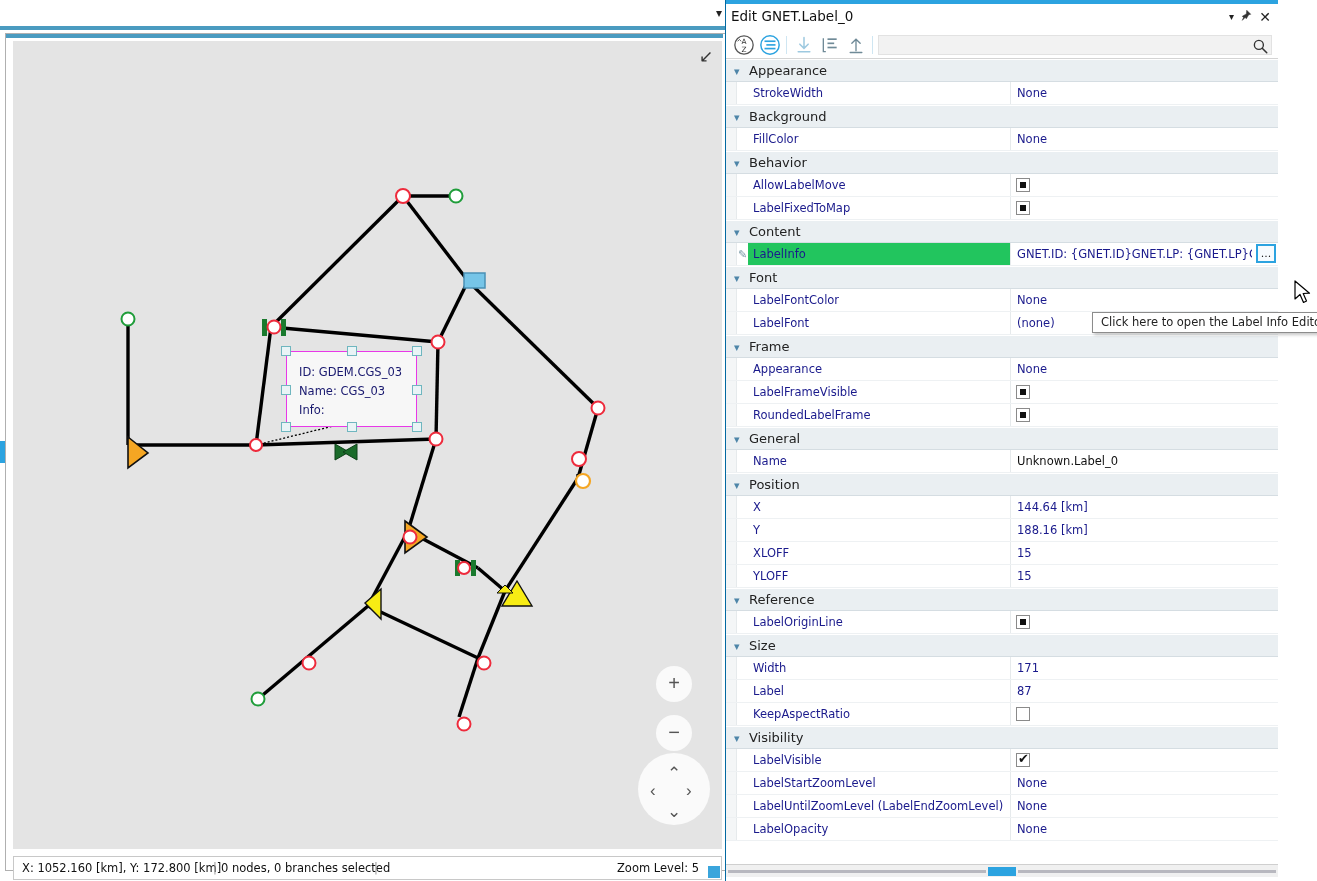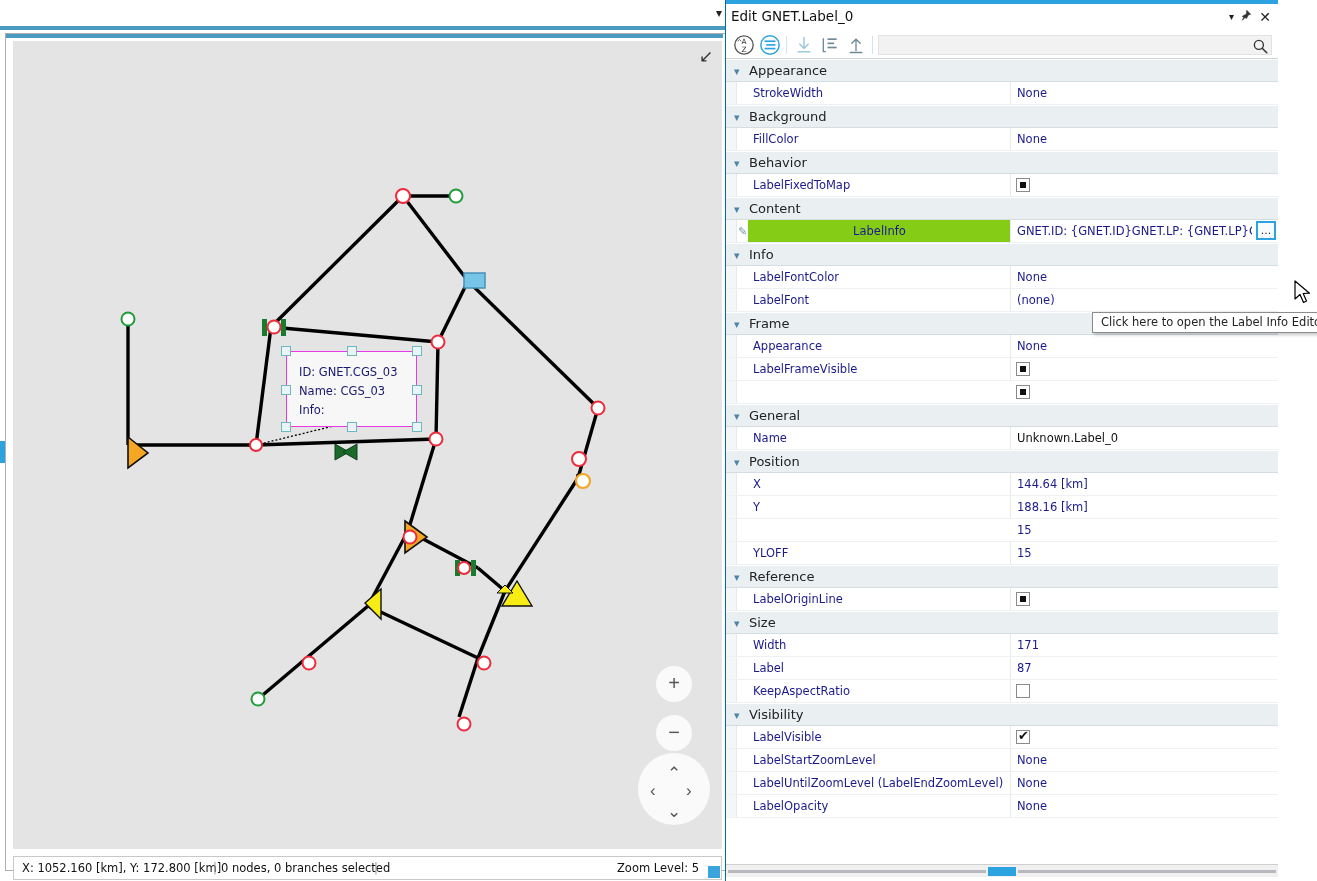--- a/index.html
+++ b/index.html
@@ -164,21 +164,21 @@
     color: #4d85a8; font-size: 11px; line-height: 12px;
   }
   .grp-label {
     position: absolute; left: 23px; top: 3px; font-size: 13px; color: #222;
     font-family: "DejaVu Sans", sans-serif;
   }
   .prop-row {
     position: relative; height: 23px; background: #ffffff;
     border-bottom: 1px solid #eef1f3;
   }
-  .prop-row.selected .p-name { background: #84cc16; text-align: center; }
+  .prop-row.selected .p-name { background: #22c55e; }
   .p-gutter {
     position: absolute; left: 0; top: 0; width: 11px; height: 100%;
     background: #f4f6f7; border-right: 1px solid #e6eaec;
   }
   .p-pencil {
     position: absolute; left: 12px; top: 5px; width: 12px; height: 12px;
     color: #7b9aa8; font-size: 11px; line-height: 12px;
   }
   .p-name {
     position: absolute; left: 22px; top: 0; width: 263px; height: 100%;
@@ -321,21 +321,21 @@
             <circle cx="451" cy="527" r="6" fill="#ffffff" stroke="#ee2b3c" stroke-width="2"></circle>
 
             <polygon points="504,540 489,565 519,565" fill="#f7ec14" stroke="#111" stroke-width="1.4"></polygon>
             <polygon points="352,562 368,548 368,578" fill="#f7ec14" stroke="#111" stroke-width="1.4"></polygon>
 
             <polygon points="492,544 500,552 484,552" fill="#f7ec14" stroke="#111" stroke-width="1"></polygon>
           </g>
         </svg>
 
         <div id="map-label-box">
-          <div class="lbl-line">ID: GNET.CGS_03</div>
+          <div class="lbl-line">ID: GDEM.CGS_03</div>
           <div class="lbl-line">Name: CGS_03</div>
           <div class="lbl-line">Info:</div>
 
           <div class="handle" style="left:-6px;top:-6px;"></div>
           <div class="handle" style="left:60px;top:-6px;"></div>
           <div class="handle" style="right:-6px;top:-6px;"></div>
           <div class="handle" style="left:-6px;top:33px;"></div>
           <div class="handle" style="right:-6px;top:33px;"></div>
           <div class="handle" style="left:-6px;bottom:-6px;"></div>
           <div class="handle" style="left:60px;bottom:-6px;"></div>
@@ -455,37 +455,42 @@
             <div class="p-gutter"></div>
             <div class="p-name">FillColor</div>
             <div class="p-val">None</div>
           </div>
           <div class="grp-row">
             <span class="grp-chev">▾</span>
             <span class="grp-label">Behavior</span>
           </div>
           <div class="prop-row">
             <div class="p-gutter"></div>
+            <div class="p-name">AllowLabelMove</div>
+            <div class="cb tri"></div>
+          </div>
+          <div class="prop-row">
+            <div class="p-gutter"></div>
             <div class="p-name">LabelFixedToMap</div>
             <div class="cb tri"></div>
           </div>
           <div class="grp-row">
             <span class="grp-chev">▾</span>
             <span class="grp-label">Content</span>
           </div>
           <div class="prop-row selected">
             <div class="p-gutter"></div>
             <span class="p-pencil">✎</span>
             <div class="p-name">LabelInfo</div>
             <div class="p-val" style="right:26px;">GNET.ID: {GNET.ID}GNET.LP: {GNET.LP}GNET.FB:</div>
             <div id="labelinfo-ellipsis">...</div>
           </div>
           <div class="grp-row">
             <span class="grp-chev">▾</span>
-            <span class="grp-label">Info</span>
+            <span class="grp-label">Font</span>
           </div>
           <div class="prop-row">
             <div class="p-gutter"></div>
             <div class="p-name">LabelFontColor</div>
             <div class="p-val">None</div>
           </div>
           <div class="prop-row">
             <div class="p-gutter"></div>
             <div class="p-name">LabelFont</div>
             <div class="p-val">(none)</div>
@@ -499,20 +504,21 @@
             <div class="p-name">Appearance</div>
             <div class="p-val">None</div>
           </div>
           <div class="prop-row">
             <div class="p-gutter"></div>
             <div class="p-name">LabelFrameVisible</div>
             <div class="cb tri"></div>
           </div>
           <div class="prop-row">
             <div class="p-gutter"></div>
+            <div class="p-name">RoundedLabelFrame</div>
             <div class="cb tri"></div>
           </div>
           <div class="grp-row">
             <span class="grp-chev">▾</span>
             <span class="grp-label">General</span>
           </div>
           <div class="prop-row">
             <div class="p-gutter"></div>
             <div class="p-name">Name</div>
             <div class="p-val dark">Unknown.Label_0</div>
@@ -526,20 +532,21 @@
             <div class="p-name">X</div>
             <div class="p-val">144.64 [km]</div>
           </div>
           <div class="prop-row">
             <div class="p-gutter"></div>
             <div class="p-name">Y</div>
             <div class="p-val">188.16 [km]</div>
           </div>
           <div class="prop-row">
             <div class="p-gutter"></div>
+            <div class="p-name">XLOFF</div>
             <div class="p-val">15</div>
           </div>
           <div class="prop-row">
             <div class="p-gutter"></div>
             <div class="p-name">YLOFF</div>
             <div class="p-val">15</div>
           </div>
           <div class="grp-row">
             <span class="grp-chev">▾</span>
             <span class="grp-label">Reference</span>

